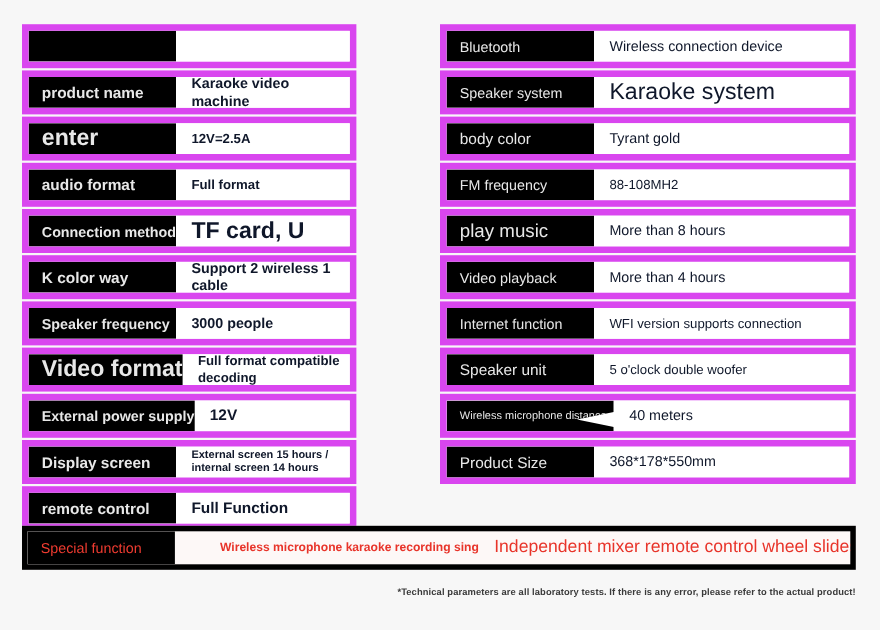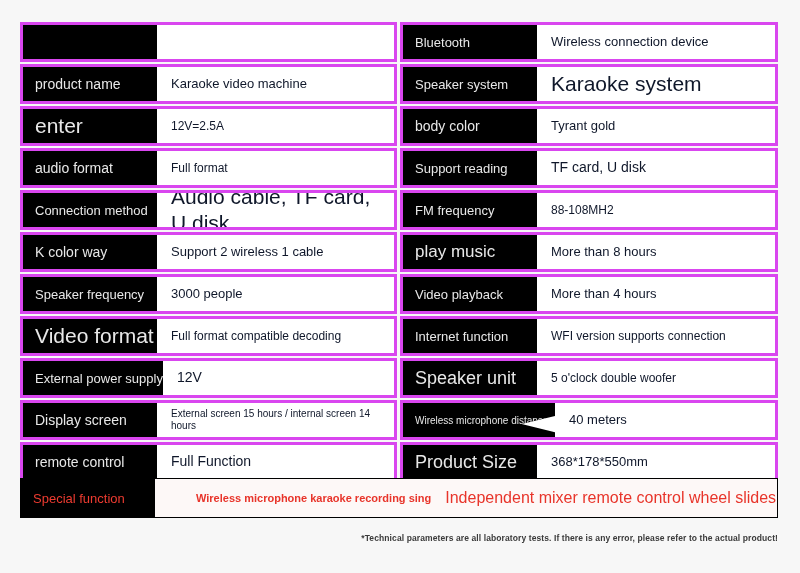--- a/index.html
+++ b/index.html
@@ -20,27 +20,27 @@
     background: #f7f7f7;
   }
 
   
   .spec-table {
     position: absolute;
     display: flex;
     flex-direction: column;
     gap: 2px;
   }
-  .spec-table.left  { left: 20px;  top: 22px; width: 377px; }
+  .spec-table.left  { left: 20px;  top: 22px; width: 304px; font-weight: bold; }
   .spec-table.right { left: 400px; top: 22px; width: 378px; }
 
   .spec-row {
     display: flex;
     height: 40px;
-    border: 3px solid #d946ef;
+    border: 6px solid #d946ef;
     background: #ffffff;
     box-sizing: border-box;
     overflow: hidden;
   }
 
   .spec-label {
     flex: 0 0 134px;
     background: #000000;
     color: #e8e8e8;
     display: flex;
@@ -65,21 +65,21 @@
     line-height: 1.25;
   }
 
   
   .fs-10 { font-size: 10px; }
   .fs-12 { font-size: 12px; }
   .fs-13 { font-size: 13px; }
   .fs-14 { font-size: 14px; }
   .fs-15 { font-size: 21px; }
   .fs-17 { font-size: 17px; }
-  .fs-18 { font-size: 18px; }
+  .fs-18 { font-size: 14px; }
 
   .lbl-overflow {
     overflow: visible;
     white-space: nowrap;
   }
   .lbl-overflow span {
     position: relative;
   }
 
   
@@ -91,21 +91,21 @@
   .blank-label { flex: 0 0 134px; background:#000; }
 
   
   .special-row {
     position: absolute;
     left: 20px;
     top: 478px;
     width: 758px;
     height: 40px;
     display: flex;
-    border: 1px solid #000000;
+    border: 5px solid #000000;
     background: #fdf8f7;
     box-sizing: border-box;
     overflow: hidden;
   }
   .special-label {
     flex: 0 0 134px;
     background: #000000;
     color: #ee3b30;
     display: flex;
     align-items: center;
@@ -216,24 +216,20 @@
     <div class="spec-row">
       <div class="spec-label fs-13">Speaker system</div>
       <div class="spec-value fs-15">Karaoke system</div>
     </div>
 
     <div class="spec-row">
       <div class="spec-label fs-14">body color</div>
       <div class="spec-value fs-13">Tyrant gold</div>
     </div>
 
-    <div class="spec-row">
-      <div class="spec-label fs-13">Support reading</div>
-      <div class="spec-value fs-14">TF card, U disk</div>
-    </div>
 
     <div class="spec-row">
       <div class="spec-label fs-13">FM frequency</div>
       <div class="spec-value fs-12">88-108MH2</div>
     </div>
 
     <div class="spec-row">
       <div class="spec-label fs-17">play music</div>
       <div class="spec-value fs-13">More than 8 hours</div>
     </div>

